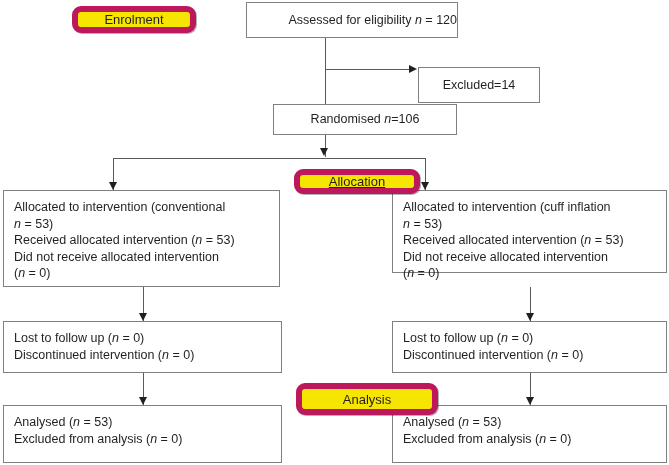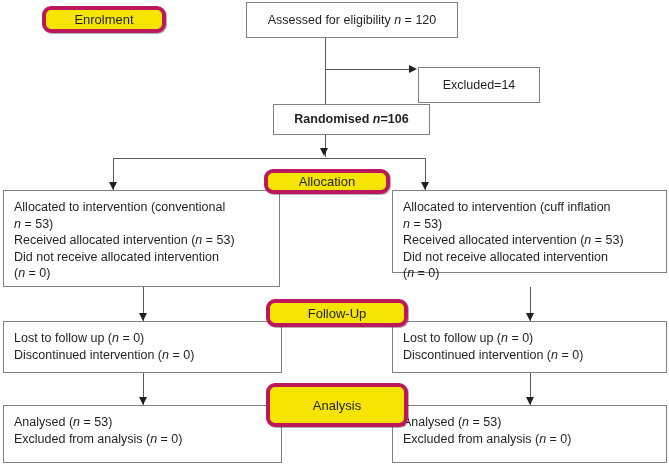--- a/index.html
+++ b/index.html
@@ -42,30 +42,31 @@
   }
   .line-row {
     white-space: nowrap;
   }
 
   
   .pill {
     position: absolute;
     box-sizing: border-box;
     background: #f5e500;
-    border: 4px solid #be185d;
+    border: 6px solid #be185d;
     border-radius: 9px;
     color: #231f20;
     font-size: 13px;
     display: flex;
     align-items: center;
     justify-content: center;
     text-align: center;
     z-index: 20;
     box-shadow: 1px 1px 0 rgba(0,0,0,0.30);
+    margin-left: 30px;
   }
 
   
   .vline {
     position: absolute;
     width: 1px;
     background: #58595b;
     z-index: 5;
   }
   .hline {
@@ -97,47 +98,47 @@
 </style>
 </head>
 <body>
 
 <div id="diagram">
 
   <div class="pill" style="left:42px; top:6px; width:124px; height:27px;">
     <span>Enrolment</span>
   </div>
 
-  <div class="box box-center" style="left:246px; top:2px; width:212px; height:36px;">
+  <div class="box box-center" style="left:246px; top:2px; width:212px; height:36px;justify-content:flex-end;">
     <span class="line-row"><span>Assessed for eligibility </span><span class="it">n</span><span> = 120</span></span>
   </div>
 
   <div class="vline" style="left:325px; top:38px; height:66px;"></div>
 
   <div class="hline" style="left:325px; top:69px; width:85px;"></div>
   <div class="arrow-right" style="left:409px; top:65px;"></div>
 
   <div class="box box-center" style="left:418px; top:51px; width:122px; height:36px;margin-top:16px;">
     <span class="line-row">Excluded=14</span>
   </div>
 
-  <div class="box box-center" style="left:273px; top:104px; width:157px; height:31px;font-weight:bold;">
+  <div class="box box-center" style="left:273px; top:104px; width:184px; height:31px;">
     <span class="line-row">Randomised <i class="it">n</i>=106</span>
   </div>
 
   <div class="vline" style="left:325px; top:135px; height:22px;"></div>
   <div class="arrow-down" style="left:320px; top:148px;"></div>
 
   <div class="hline" style="left:113px; top:158px; width:312px;"></div>
   <div class="vline" style="left:113px; top:158px; height:32px;"></div>
   <div class="arrow-down" style="left:109px; top:182px;"></div>
   <div class="vline" style="left:425px; top:158px; height:32px;"></div>
   <div class="arrow-down" style="left:421px; top:182px;"></div>
 
-  <div class="pill" style="left:264px; top:169px; width:126px; height:25px;">
+  <div class="pill" style="left:264px; top:169px; width:126px; height:25px;text-decoration:underline;">
     <span>Allocation</span>
   </div>
 
   <div class="box box-text" style="left:3px; top:190px; width:277px; height:97px;">
     <div class="line-row">Allocated to intervention (conventional</div>
     <div class="line-row"><i class="it">n</i> = 53)</div>
     <div class="line-row">Received allocated intervention (<i class="it">n</i> = 53)</div>
     <div class="line-row">Did not receive allocated intervention</div>
     <div class="line-row">(<i class="it">n</i> = 0)</div>
   </div>
@@ -148,40 +149,37 @@
     <div class="line-row">Received allocated intervention (<i class="it">n</i> = 53)</div>
     <div class="line-row">Did not receive allocated intervention</div>
     <div class="line-row">(<i class="it">n</i> = 0)</div>
   </div>
 
   <div class="vline" style="left:143px; top:287px; height:34px;"></div>
   <div class="arrow-down" style="left:139px; top:313px;"></div>
   <div class="vline" style="left:530px; top:287px; height:34px;"></div>
   <div class="arrow-down" style="left:526px; top:313px;"></div>
 
-  <div class="pill" style="left:266px; top:299px; width:142px; height:28px;">
-    <span>Follow-Up</span>
-  </div>
 
   <div class="box box-text indent" style="left:3px; top:321px; width:279px; height:52px;">
     <div class="line-row">Lost to follow up (<i class="it">n</i> = 0)</div>
     <div class="line-row">Discontinued intervention (<i class="it">n</i> = 0)</div>
   </div>
 
   <div class="box box-text indent" style="left:392px; top:321px; width:275px; height:52px;">
     <div class="line-row">Lost to follow up (<i class="it">n</i> = 0)</div>
     <div class="line-row">Discontinued intervention (<i class="it">n</i> = 0)</div>
   </div>
 
   <div class="vline" style="left:143px; top:373px; height:32px;"></div>
   <div class="arrow-down" style="left:139px; top:397px;"></div>
   <div class="vline" style="left:530px; top:373px; height:32px;"></div>
   <div class="arrow-down" style="left:526px; top:397px;"></div>
 
-  <div class="pill" style="left:266px; top:383px; width:142px; height:44px;">
+  <div class="pill" style="left:266px; top:383px; width:142px; height:32px;">
     <span>Analysis</span>
   </div>
 
   <div class="box box-text indent" style="left:3px; top:405px; width:279px; height:58px;">
     <div class="line-row">Analysed (<i class="it">n</i> = 53)</div>
     <div class="line-row">Excluded from analysis (<i class="it">n</i> = 0)</div>
   </div>
 
   <div class="box box-text indent" style="left:392px; top:405px; width:275px; height:58px;">
     <div class="line-row">Analysed (<i class="it">n</i> = 53)</div>

